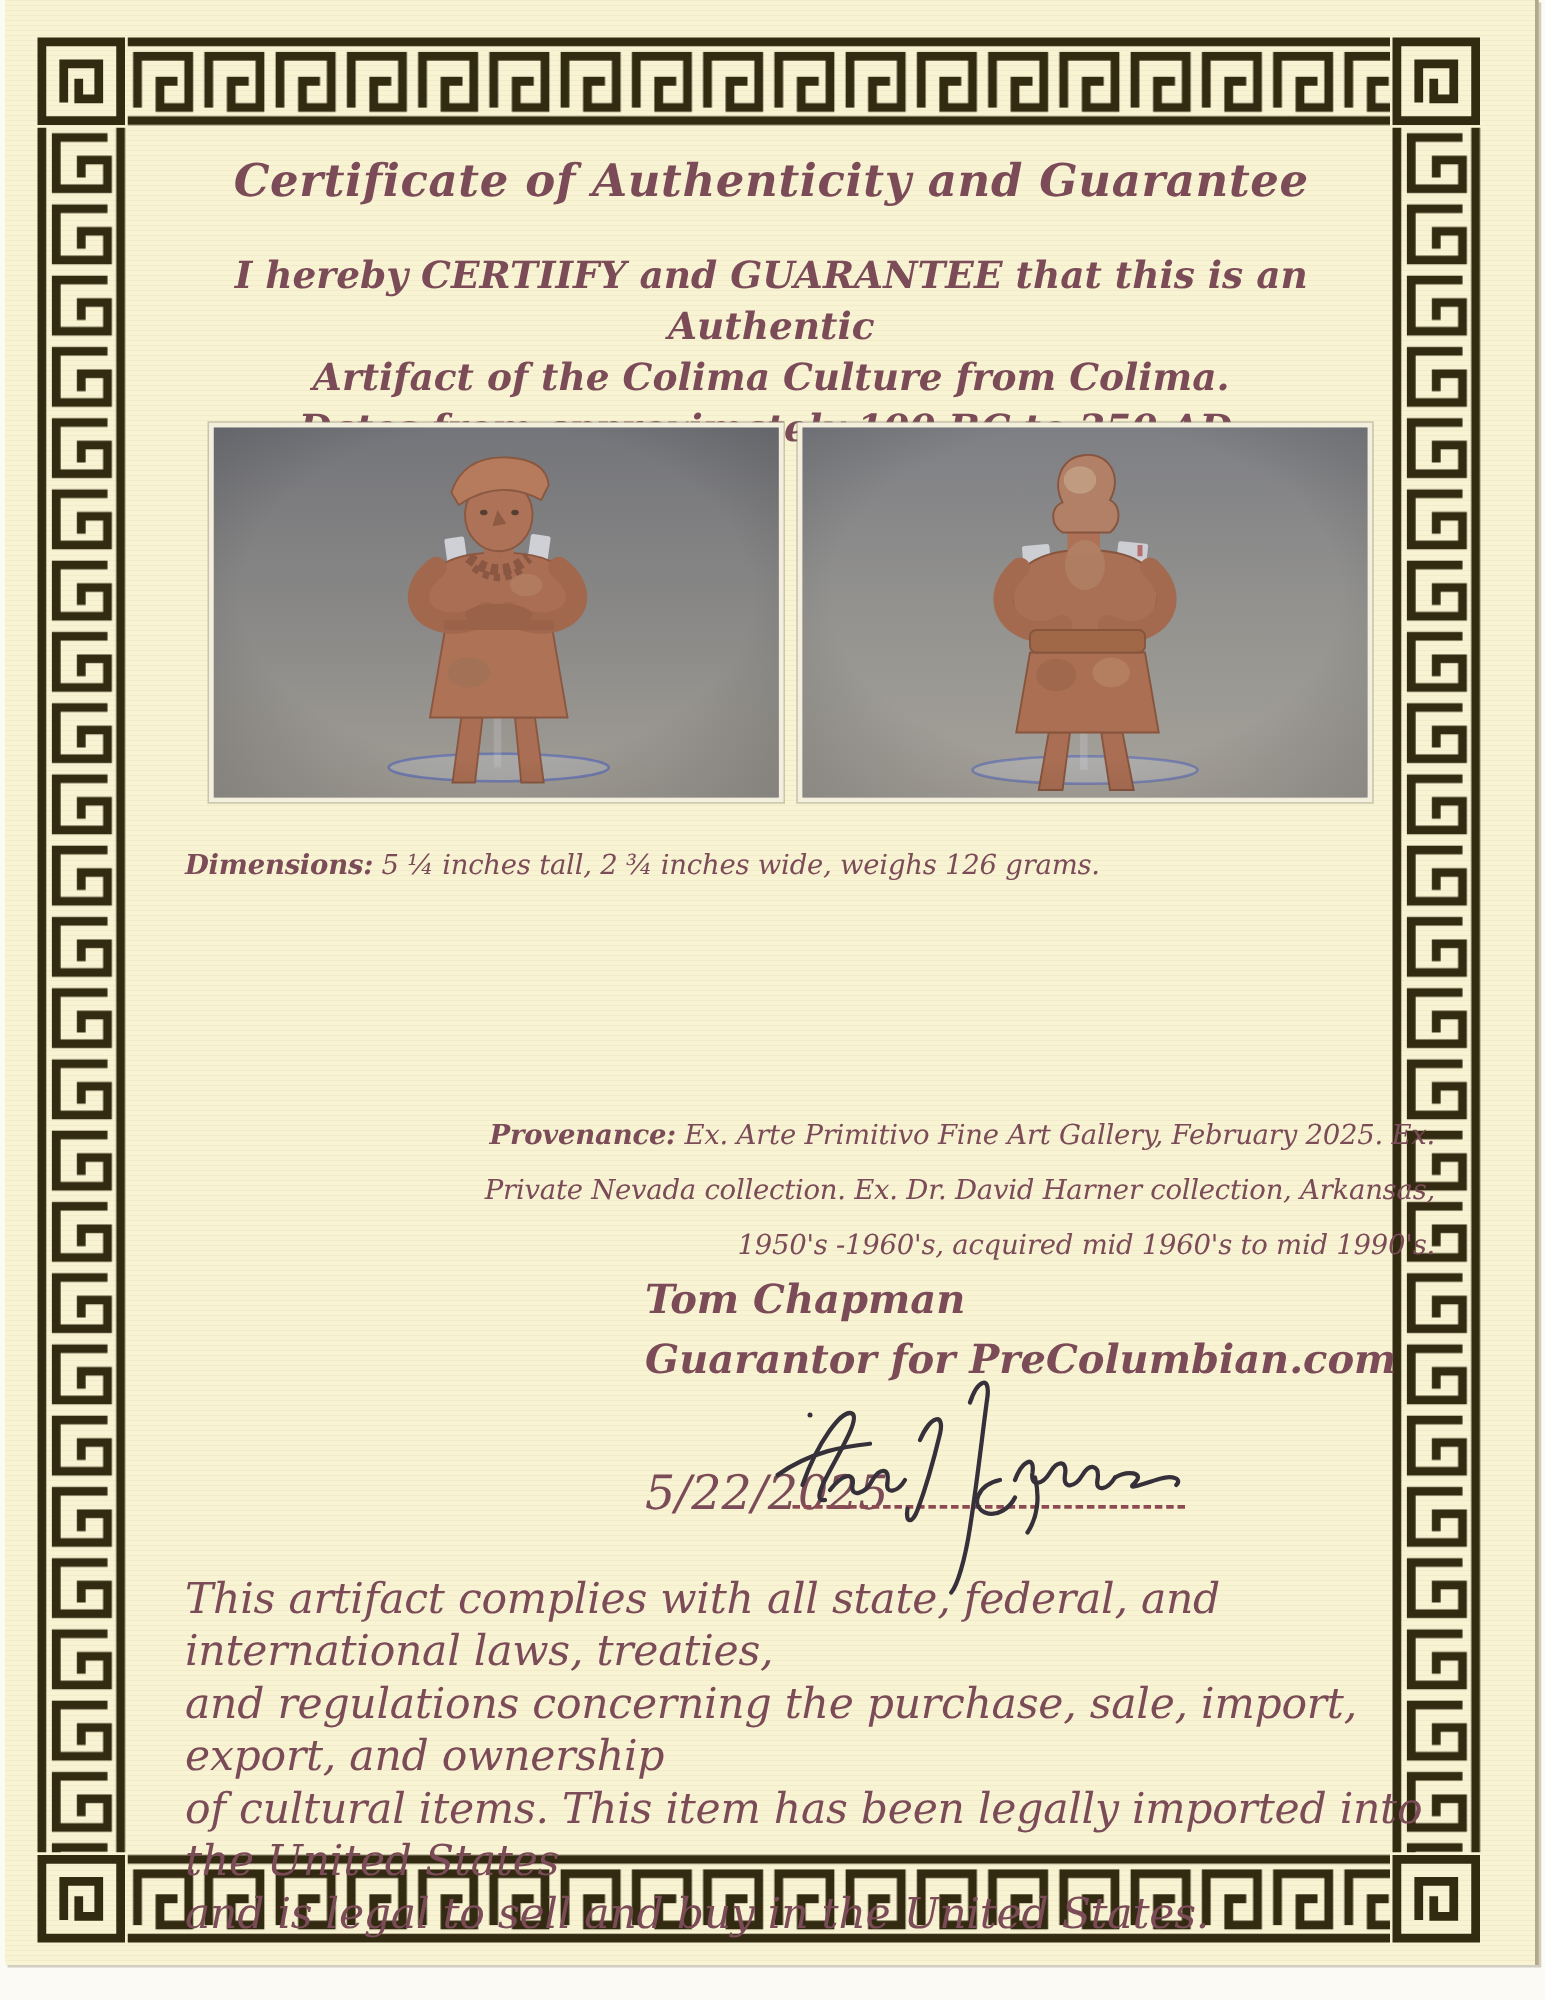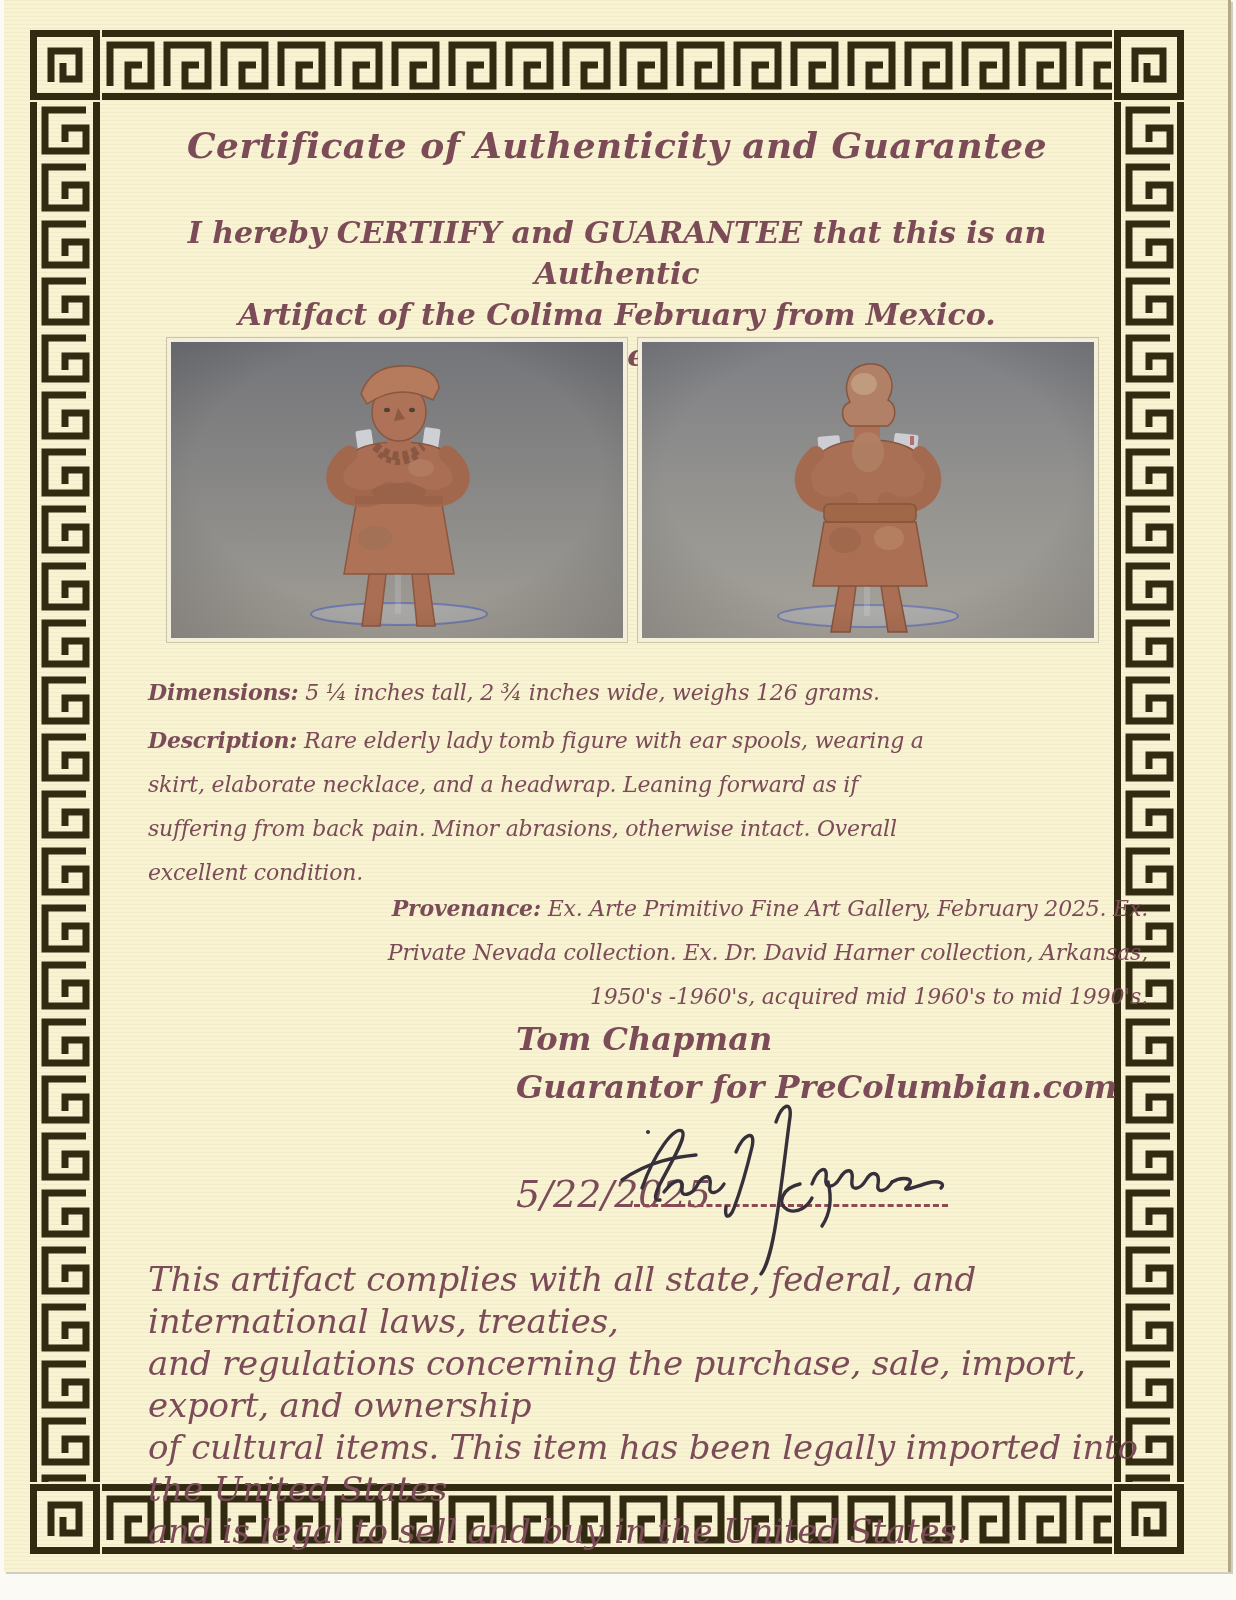--- a/index.html
+++ b/index.html
@@ -15,21 +15,21 @@
   .strip{position:absolute;}
   .strip.top{left:74px;right:74px;top:0;height:74px;}
   .strip.bottom{left:74px;right:74px;bottom:0;height:74px;}
   .strip.left{top:74px;bottom:74px;left:0;width:74px;}
   .strip.right{top:74px;bottom:74px;right:0;width:74px;}
   .strip svg,.corner svg{display:block;width:100%;height:100%;}
   
   .ink{color:#7b4b58;}
   .title{position:absolute;left:106px;width:1014px;top:124px;text-align:center;
     font-style:italic;font-weight:bold;font-size:36px;letter-spacing:.5px;}
-  .statement{position:absolute;left:106px;width:1014px;top:212px;text-align:center;
+  .statement{position:absolute;left:106px;width:1014px;top:200px;text-align:center;
     font-style:italic;font-weight:bold;font-size:30px;line-height:41px;}
   .para{position:absolute;font-style:italic;font-size:22px;line-height:44px;
     white-space:pre-line;letter-spacing:-0.2px;}
   .para .lbl{font-weight:bold;}
   #dimensions{left:144px;top:648px;width:1000px;}
   #description{left:144px;top:696px;width:1000px;}
   #provenance{left:144px;top:864px;width:1000px;text-align:right;}
   .sig-name{position:absolute;left:512px;top:1020px;font-style:italic;font-weight:bold;font-size:32px;}
   .sig-role{position:absolute;left:512px;top:1068px;font-style:italic;font-weight:bold;font-size:32px;}
   .sig-date{position:absolute;left:512px;top:1172px;font-style:italic;font-size:38px;}
@@ -128,21 +128,21 @@
       </pattern>
           </defs>
           <rect width="100%" height="100%" fill="url(#pkR)"></rect>
         </svg>
     </div>
   </div>
 
   <div class="title ink">Certificate of Authenticity and Guarantee</div>
   <div class="statement ink">
     <div>I hereby CERTIIFY and GUARANTEE that this is an Authentic</div>
-    <div>Artifact of the Colima February from Mexico.</div>
+    <div>Artifact of the Colima Culture from Colima.</div>
     <div>Dates from approximately 100 BC to 250 AD.</div>
   </div>
 
   <div class="photo" id="photo-front">
     <svg viewBox="0 0 452 296" preserveAspectRatio="none">
       <defs>
         <linearGradient id="bgF" x1="0" y1="0" x2="0" y2="1">
           <stop offset="0" stop-color="#74757a"></stop>
             <stop offset=".55" stop-color="#8b8a88"></stop>
           <stop offset="1" stop-color="#a29e96"></stop>
@@ -214,24 +214,20 @@
       <ellipse cx="222" cy="42" rx="13" ry="11" fill="rgba(215,195,165,.4)"></ellipse>
       <ellipse cx="226" cy="110" rx="16" ry="20" fill="rgba(190,160,130,.3)"></ellipse>
       <ellipse cx="203" cy="198" rx="16" ry="13" fill="rgba(135,85,58,.3)"></ellipse>
       <ellipse cx="247" cy="196" rx="15" ry="12" fill="rgba(205,170,135,.28)"></ellipse>
       <rect width="452" height="296" fill="url(#vigB)"></rect>
     </svg>
   </div>
 
   <p class="para ink" id="dimensions"><b class="lbl">Dimensions:</b> <span>5 ¼ inches tall, 2 ¾ inches wide, weighs 126 grams.</span></p>
 
-  <p class="para ink" id="description"><b class="lbl">Description:</b> <span>Rare elderly lady tomb figure with ear spools, wearing a
-skirt, elaborate necklace, and a headwrap. Leaning forward as if
-suffering from back pain. Minor abrasions, otherwise intact. Overall
-excellent condition.</span></p>
 
   <p class="para ink" id="provenance"><b class="lbl">Provenance:</b> <span>Ex. Arte Primitivo Fine Art Gallery, February 2025. Ex.
 Private Nevada collection. Ex. Dr. David Harner collection, Arkansas,
 1950's -1960's, acquired mid 1960's to mid 1990's.</span></p>
 
   <div class="sig-name ink">Tom Chapman</div>
   <div class="sig-role ink">Guarantor for PreColumbian.com</div>
   <div class="sig-date ink">5/22/2025</div>
   <div class="sig-line"></div>
 

